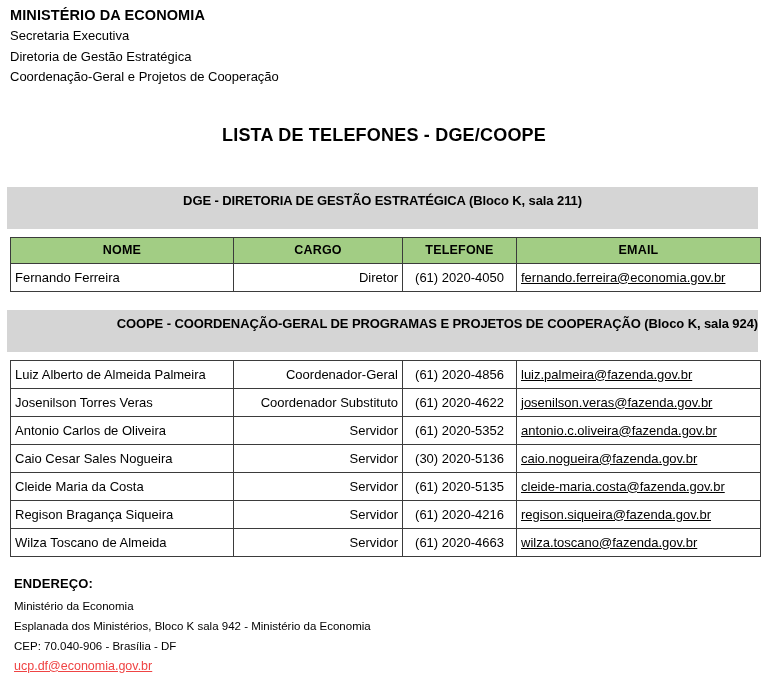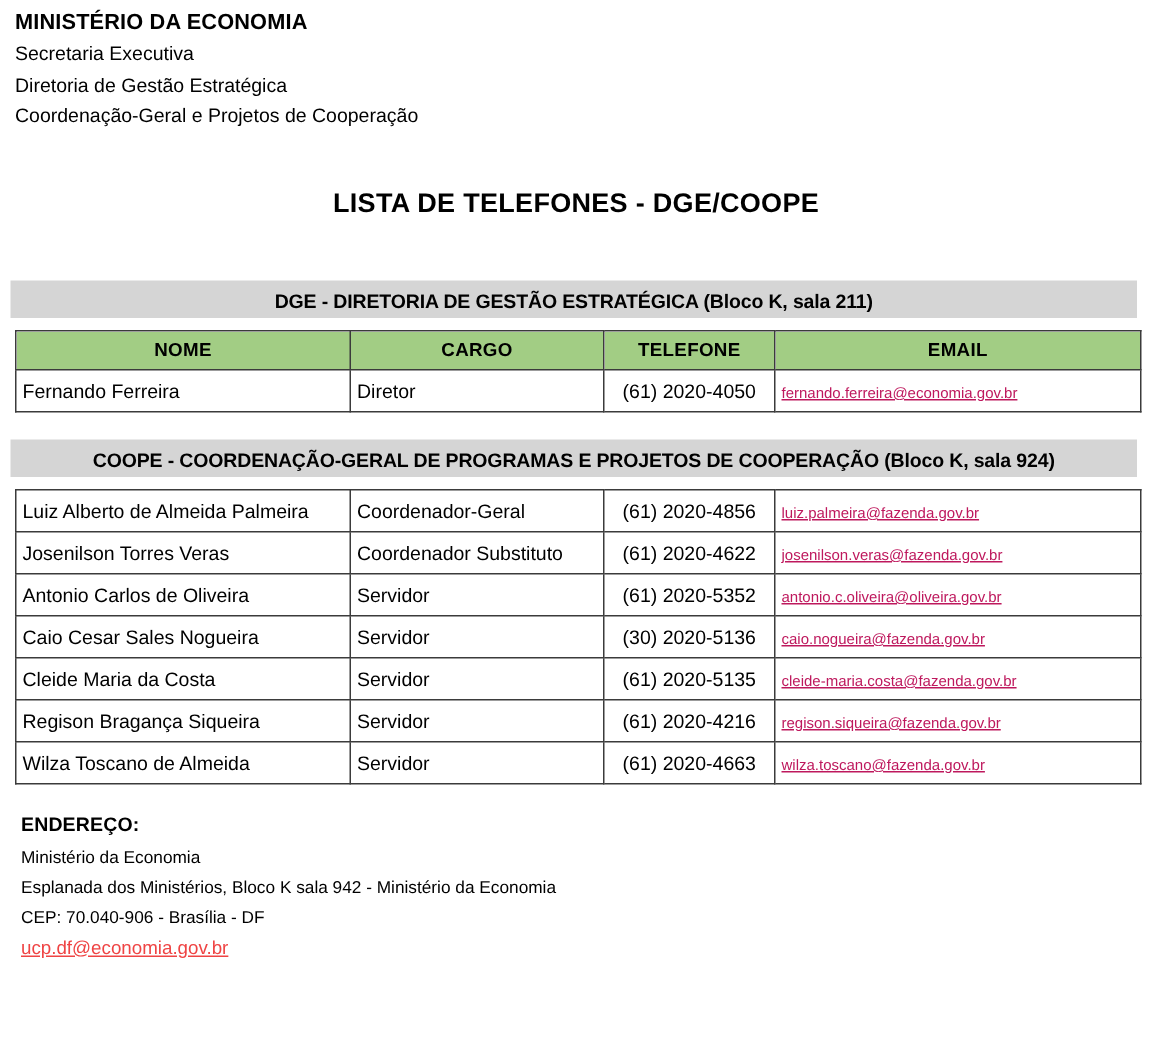--- a/index.html
+++ b/index.html
@@ -52,31 +52,31 @@
     letter-spacing: 0.2px;
     margin: 0;
     padding: 36px 0 0 0;
     line-height: 22px;
   }
 
   
   .section-band {
     background: #d5d5d5;
     margin: 0 10px 0 7px;
-    height: 25px;
+    height: 42px;
     line-height: 27px;
     text-align: center;
     font-size: 13px;
     font-weight: bold;
     letter-spacing: -0.1px;
     white-space: nowrap;
     overflow: hidden;
   }
   .band-dge { margin-top: 41px; }
-  .band-coope { margin-top: 18px; }
+  .band-coope { margin-top: 18px; text-align: right; }
 
   
   table.phone-table {
     border-collapse: collapse;
     table-layout: fixed;
     width: 750px;
     margin: 8px 0 0 10px;
     font-size: 13px;
   }
   table.phone-table td,
@@ -98,28 +98,28 @@
     height: 25px;
   }
 
   
   col.c-nome  { width: 223px; }
   col.c-cargo { width: 169px; }
   col.c-tel   { width: 114px; }
   col.c-email { width: 244px; }
 
   td.cell-nome  { text-align: left;   padding-left: 6px; }
-  td.cell-cargo { text-align: left; }
+  td.cell-cargo { text-align: right; }
   td.cell-tel   { text-align: center; margin-top: 48px; }
   td.cell-email { text-align: left;   padding-left: 7px; }
 
   .email-link {
-    color: #be185d;
+    color: #000000;
     text-decoration: underline;
-    font-size: 10px;
+    font-size: 13px;
   }
 
   .coope-table { margin-top: 11px; }
 
   
   .footer {
     padding: 17px 15px 0 14px;
   }
   .footer-title {
     font-size: 13px;
@@ -200,21 +200,21 @@
       <tr>
         <td class="cell-nome">Josenilson Torres Veras</td>
         <td class="cell-cargo">Coordenador Substituto</td>
         <td class="cell-tel">(61) 2020-4622</td>
         <td class="cell-email"><a class="email-link" href="#">josenilson.veras@fazenda.gov.br</a></td>
       </tr>
       <tr>
         <td class="cell-nome">Antonio Carlos de Oliveira</td>
         <td class="cell-cargo">Servidor</td>
         <td class="cell-tel">(61) 2020-5352</td>
-        <td class="cell-email"><a class="email-link" href="#">antonio.c.oliveira@oliveira.gov.br</a></td>
+        <td class="cell-email"><a class="email-link" href="#">antonio.c.oliveira@fazenda.gov.br</a></td>
       </tr>
       <tr>
         <td class="cell-nome">Caio Cesar Sales Nogueira</td>
         <td class="cell-cargo">Servidor</td>
         <td class="cell-tel">(30) 2020-5136</td>
         <td class="cell-email"><a class="email-link" href="#">caio.nogueira@fazenda.gov.br</a></td>
       </tr>
       <tr>
         <td class="cell-nome">Cleide Maria da Costa</td>
         <td class="cell-cargo">Servidor</td>

